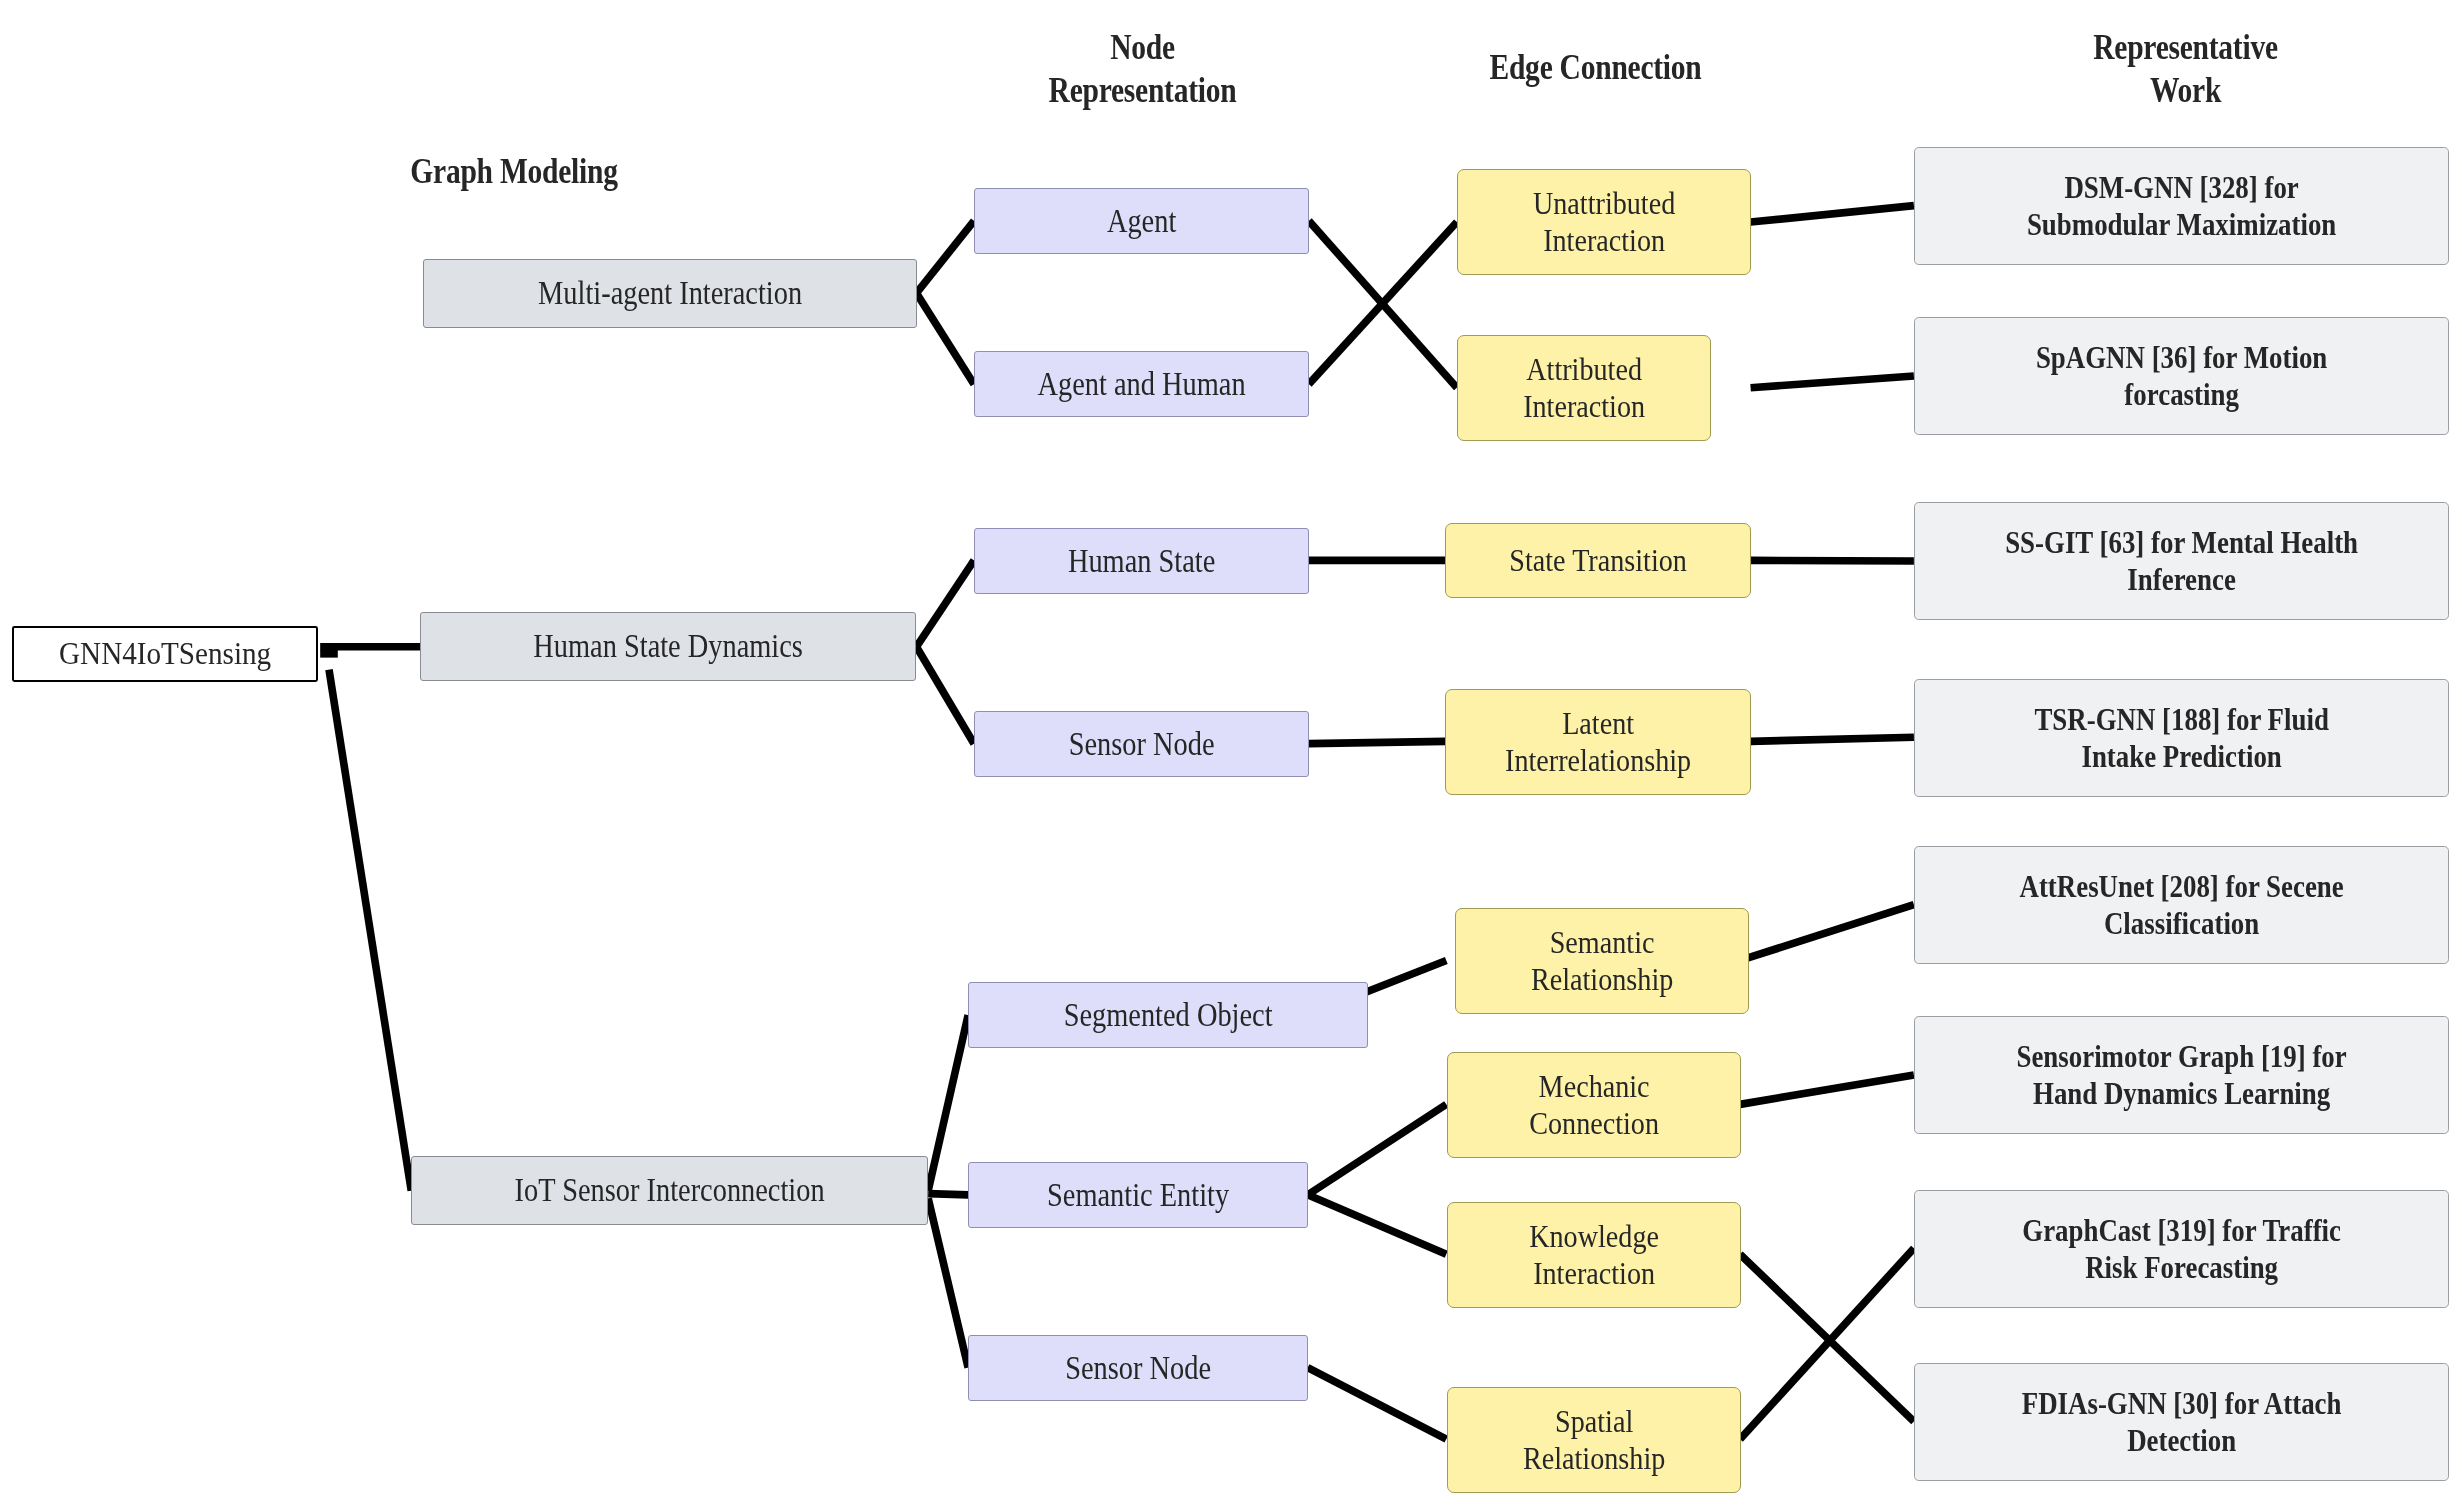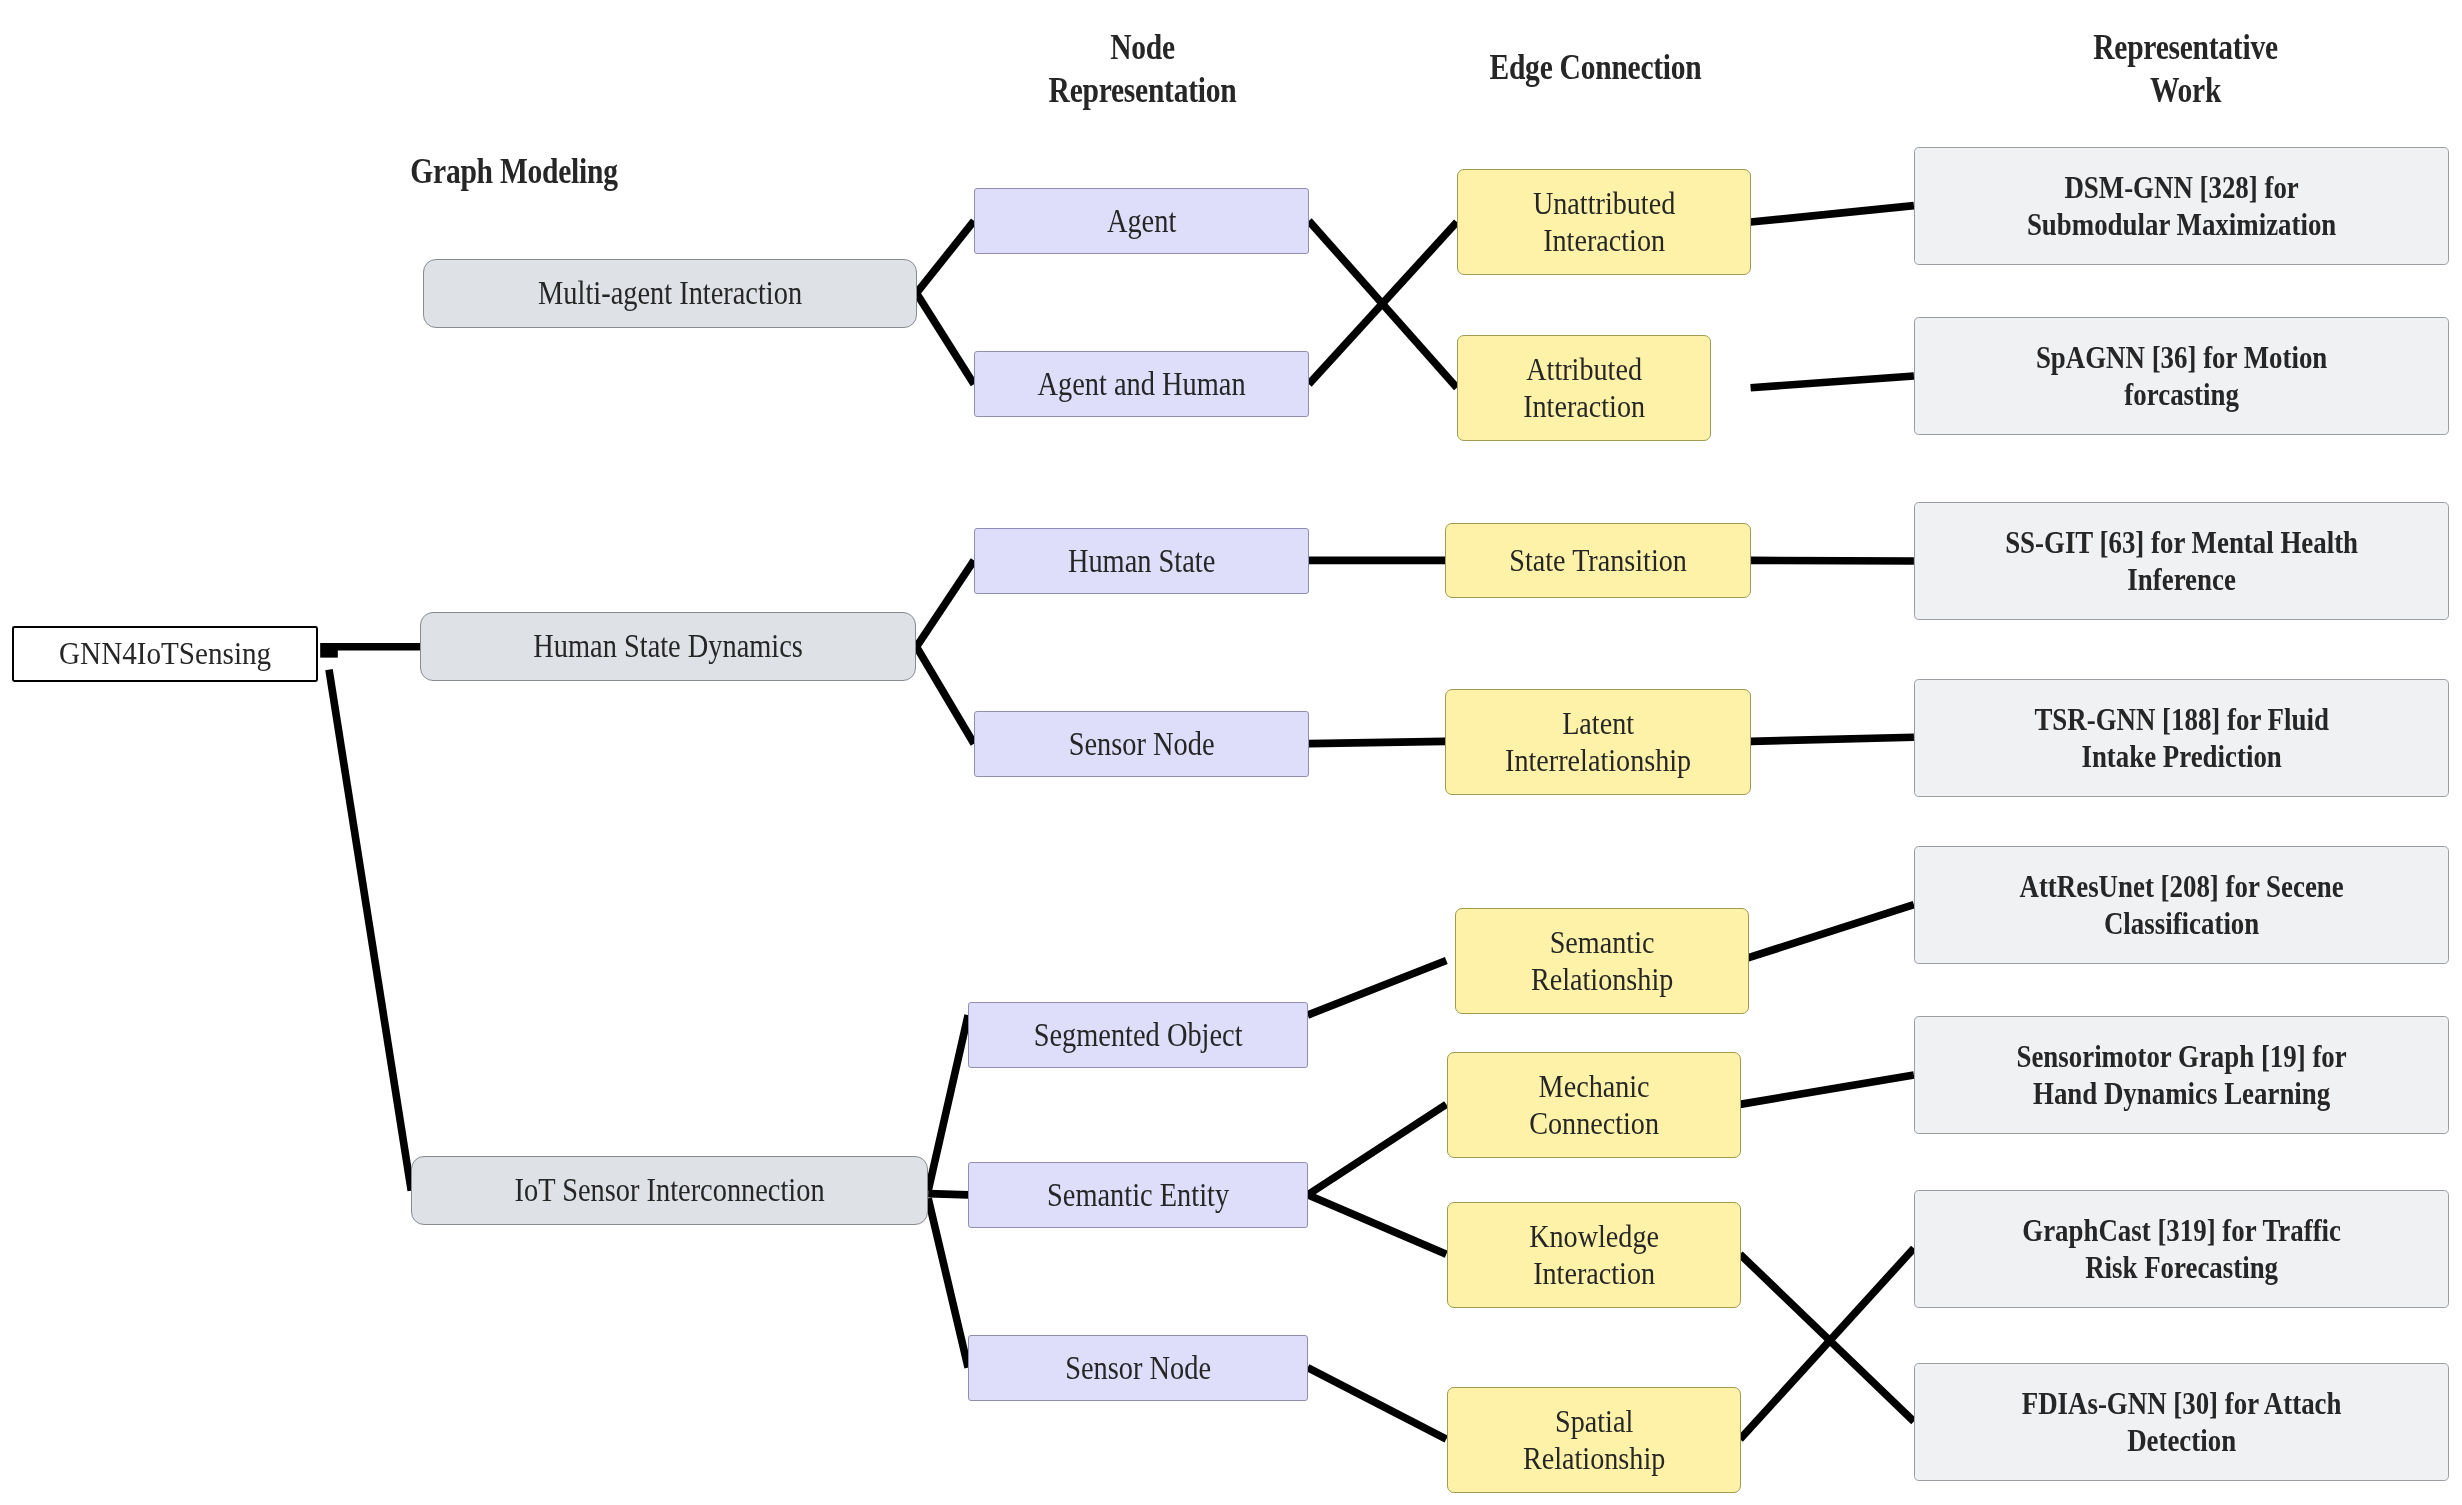--- a/index.html
+++ b/index.html
@@ -48,21 +48,21 @@
     background: #ffffff;
     border: 2.9px solid #000000;
     border-radius: 2.4px;
     font-size: 31px;
     font-weight: normal;
   }
   .node-root .node-inner { transform: scaleX(0.94); width:106%; }
   .node-cat {
     background: #dee1e6;
     border: 1.8px solid #878c91;
-    border-radius: 13px;
+    border-radius: 3px;
     font-size: 33px;
     font-weight: normal;
   }
   .node-purple {
     background: #dedefa;
     border: 1.8px solid #8f8fb4;
     border-radius: 3px;
     font-size: 33px;
     font-weight: normal;
   }
@@ -167,21 +167,21 @@
     <div class="node node-purple" style="left: 974px; top: 528px; width: 335px; height: 66px;">
       <span class="node-inner">
         <div>Human State</div>
       </span>
     </div>
     <div class="node node-purple" style="left: 974px; top: 711px; width: 335px; height: 66px;">
       <span class="node-inner">
         <div>Sensor Node</div>
       </span>
     </div>
-    <div class="node node-purple" style="left: 968px; top: 982px; width: 340px; height: 66px; margin-top: 20px;">
+    <div class="node node-purple" style="left: 968px; top: 982px; width: 400px; height: 66px;">
       <span class="node-inner">
         <div>Segmented Object</div>
       </span>
     </div>
     <div class="node node-purple" style="left: 968px; top: 1162px; width: 340px; height: 66px;">
       <span class="node-inner">
         <div>Semantic Entity</div>
       </span>
     </div>
     <div class="node node-purple" style="left: 968px; top: 1335px; width: 340px; height: 66px;">

